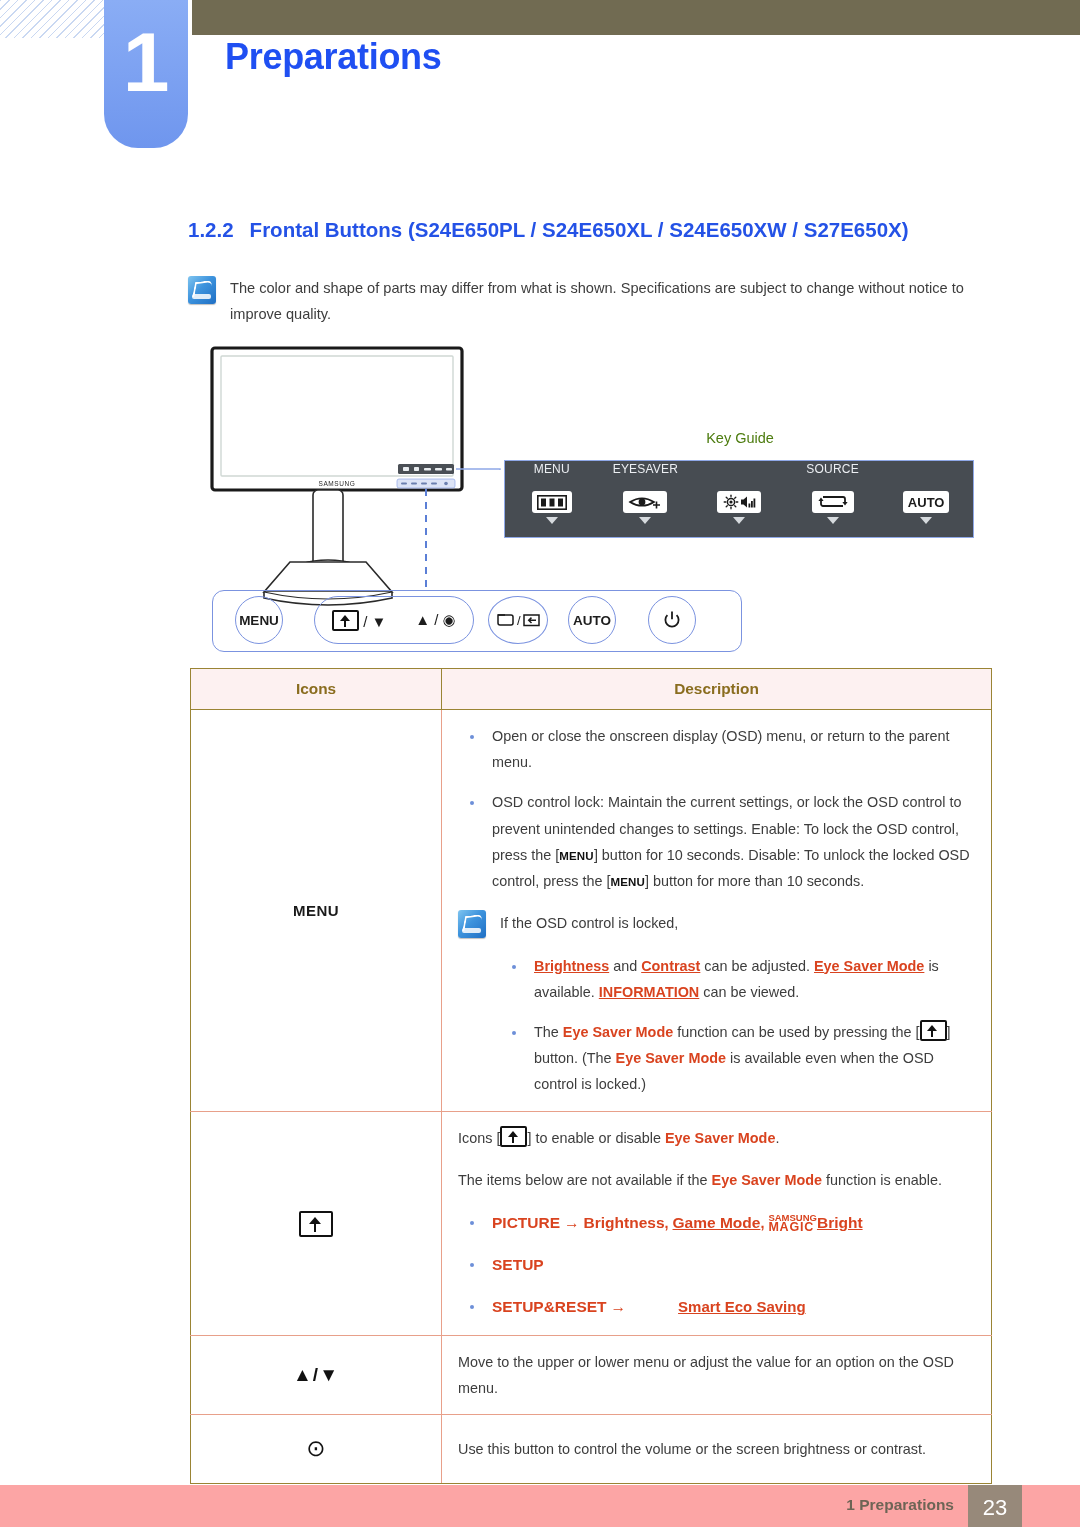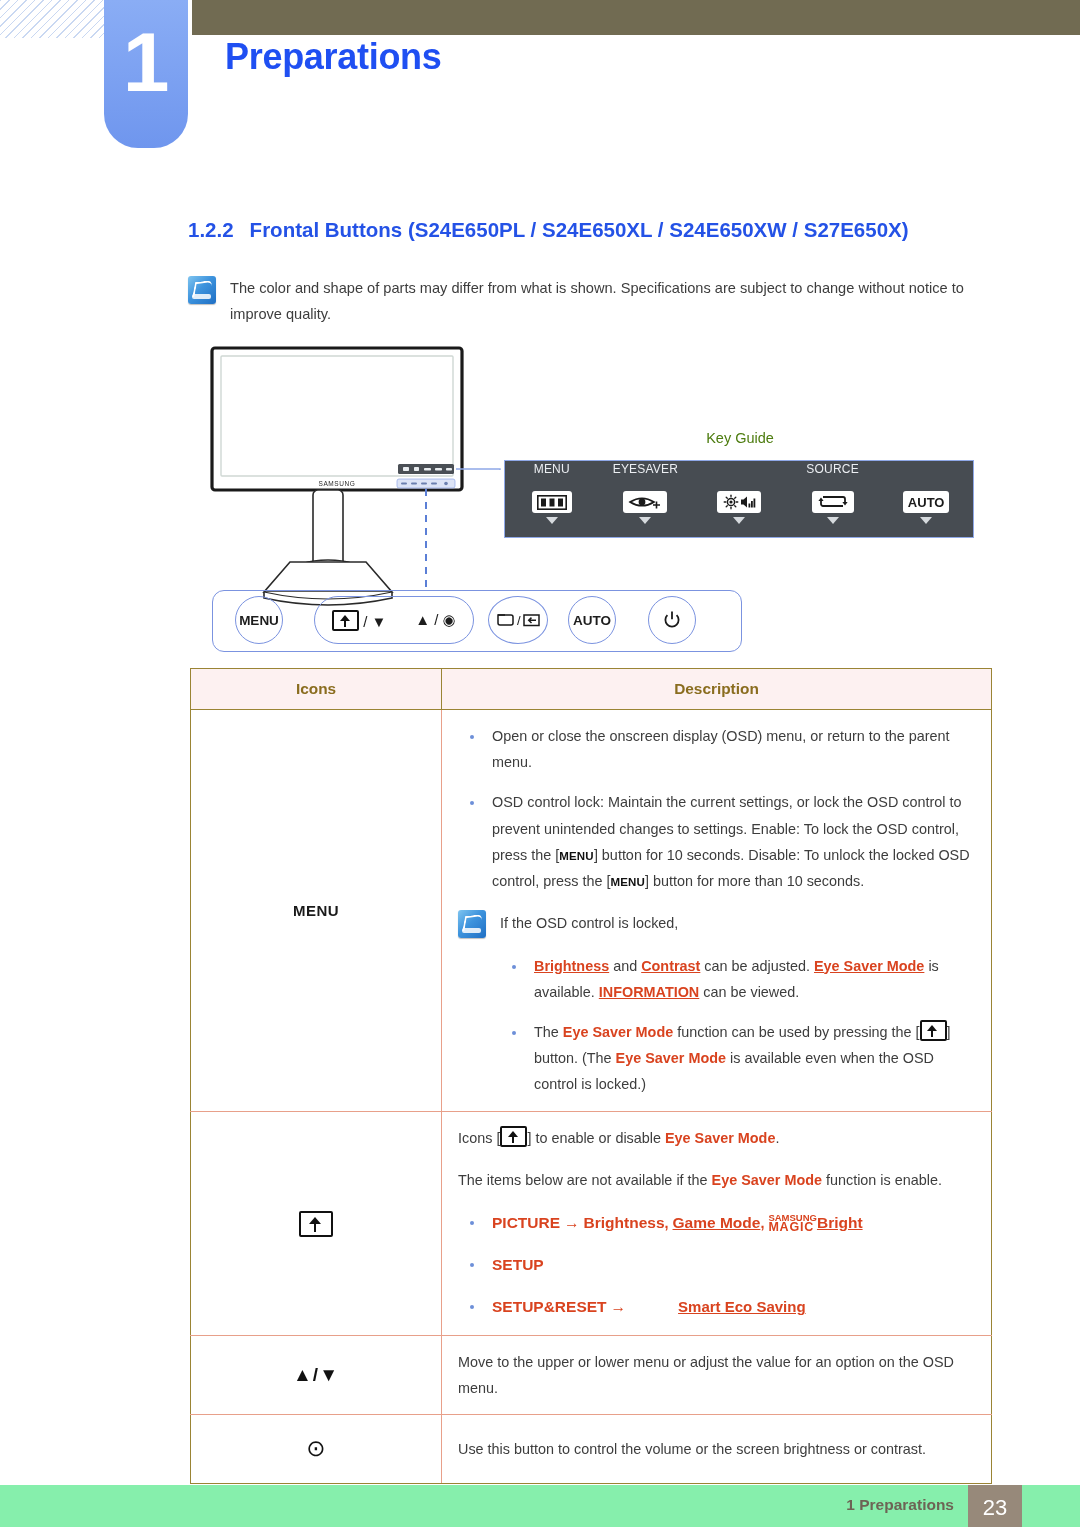--- a/index.html
+++ b/index.html
@@ -318,21 +318,21 @@
   .box-arrow.big::after { left: 8px; top: 4px; border-left-width: 6.5px; border-right-width: 6.5px; border-bottom-width: 7px; }
 
   .arrows-ud { font-size: 19px; color: #111; letter-spacing: 1px; font-weight: bold; }
   .dot-icon { font-size: 23px; color: #111; }
 
   
   .footer {
     position: absolute;
     left: 0; bottom: 0;
     width: 1080px; height: 42px;
-    background: #86efac;
+    background: #fca5a5;
   }
   .footer-text {
     position: absolute;
     right: 126px; top: 11px;
     font-size: 15.5px;
     color: #6d6455;
     font-weight: bold;
   }
   .footer-page {
     position: absolute;

